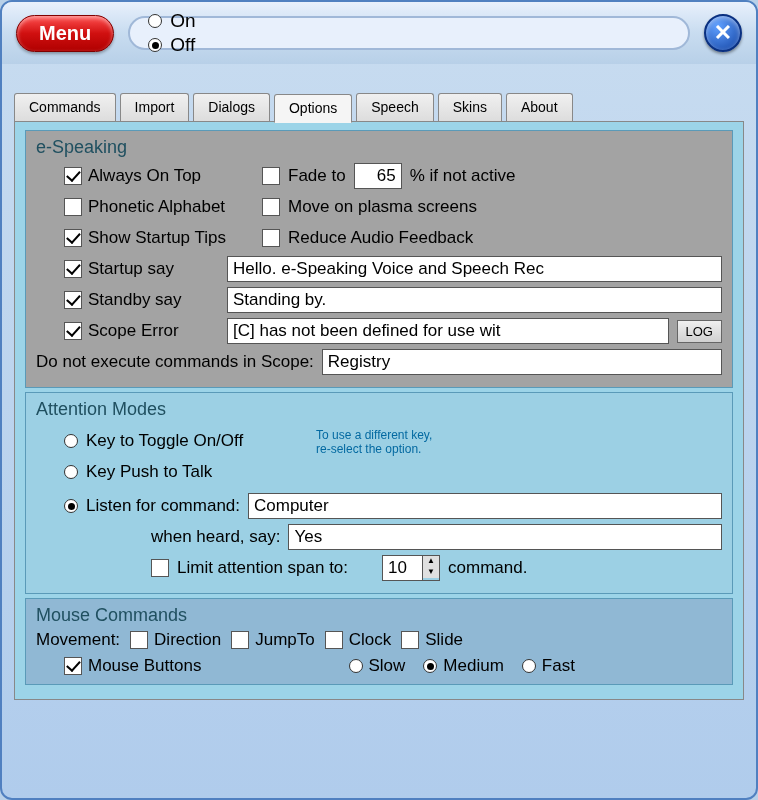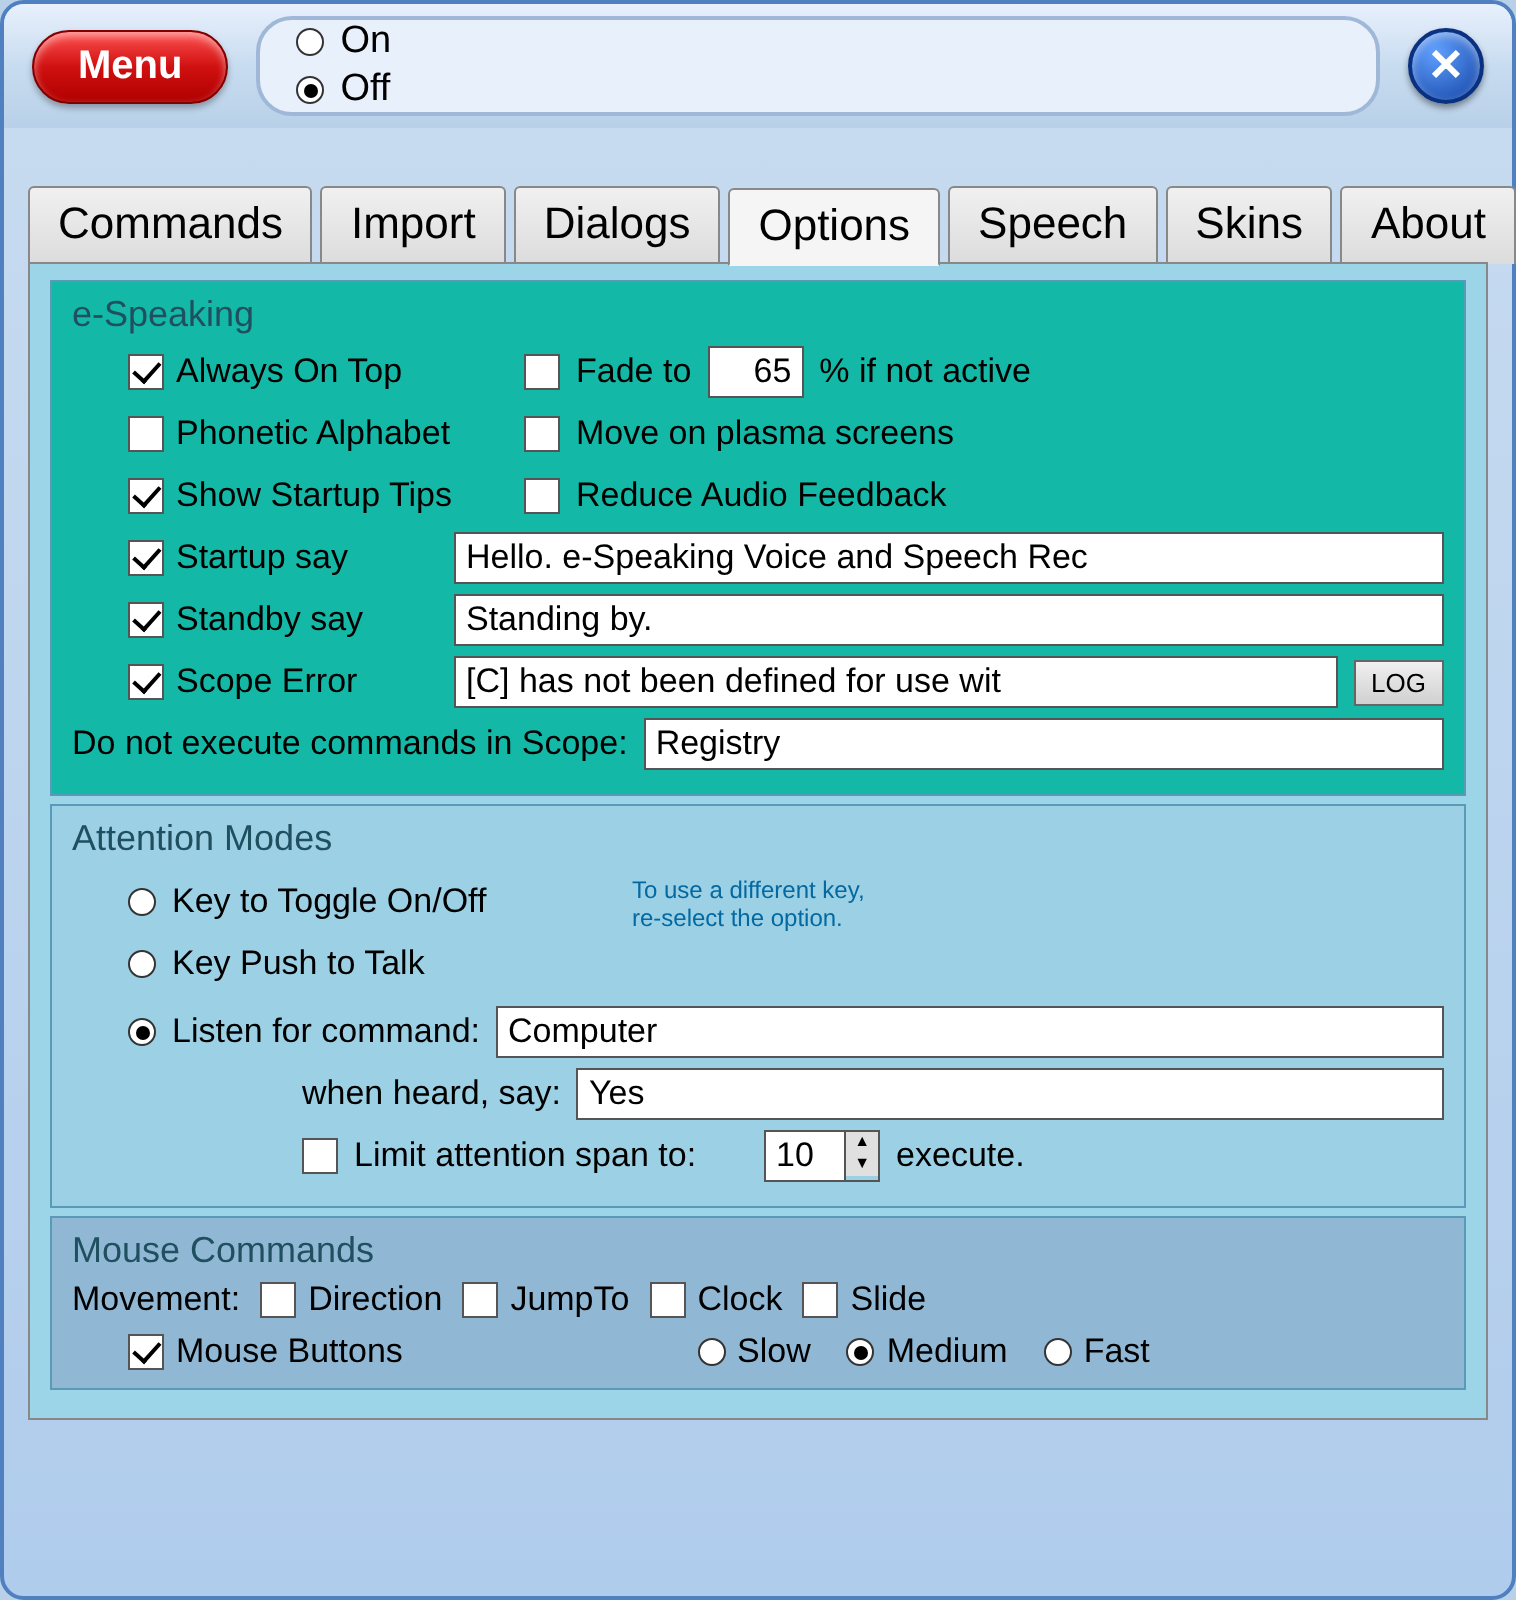--- a/index.html
+++ b/index.html
@@ -42,21 +42,21 @@
 .onoff-group {
   flex: 1;
   display: flex;
   flex-direction: column;
   gap: 2px;
   font-size: 19px;
   background: #e8f0fc;
   border: 2px solid #a0b8d8;
   border-radius: 18px;
   padding: 4px 18px;
-  height: 50px;
+  height: 34px;
   justify-content: center;
 }
 .onoff-row { display: flex; align-items: center; gap: 8px; }
 .radio-dot {
   width: 14px; height: 14px; border: 1px solid #333; border-radius: 50%; background: #fff; display: inline-flex; align-items: center; justify-content: center;
 }
 .radio-dot.checked::after { content: ""; width: 7px; height: 7px; background: #000; border-radius: 50%; display: block; }
 .close-btn {
   width: 38px; height: 38px;
   background: radial-gradient(circle at 35% 30%, #60a0ff, #1040a0);
@@ -75,21 +75,21 @@
 .tabbar {
   display: flex;
   gap: 4px;
   border-bottom: none;
 }
 .tab {
   background: linear-gradient(to bottom, #f0f0f0, #dcdcdc);
   border: 1px solid #888;
   border-bottom: none;
   padding: 5px 14px;
-  font-size: 22px;
+  font-size: 14px;
   cursor: pointer;
   border-radius: 3px 3px 0 0;
   position: relative;
   top: 1px;
 }
 .tab.active { background: #f5f5f5; border-bottom: 1px solid #f5f5f5; z-index: 2; top: 2px; padding-bottom: 6px; }
 .tabpanel {
   border: 1px solid #888;
   background: #9cd4e8;
   padding: 8px 10px 10px 10px;
@@ -103,21 +103,21 @@
   text-decoration: underline;
   font-size: 19px;
   cursor: pointer;
 }
 .groupbox {
   border: 1px solid #5a9ab8;
   margin-bottom: 4px;
   padding: 6px 10px 8px 10px;
   position: relative;
 }
-.groupbox.light { background: #14b8a6; }
+.groupbox.light { background: #a3a3a3; }
 .groupbox.med { background: #9cd0e4; }
 .groupbox.dark { background: #90b8d4; }
 .groupbox > .legend {
   font-size: 18px;
   color: #205060;
   margin-bottom: 4px;
 }
 .row { display: flex; align-items: center; gap: 8px; margin: 3px 0; min-height: 28px; }
 .row .lblcol { width: 190px; display: flex; align-items: center; gap: 6px; }
 .chk {
@@ -277,21 +277,21 @@
           <span class="chk"></span>
           <span>Limit attention span to:</span>
           <span style="width:18px"></span>
           <span class="spinner">
             <input class="txt" value="10" style="">
             <span class="arrows">
               <span>▲</span>
               <span>▼</span>
             </span>
           </span>
-          <span>execute.</span>
+          <span>command.</span>
         </div>
       </div>
 
       <div class="groupbox dark">
         <div class="legend">Mouse Commands</div>
 
         <div class="movement-row">
           <span>Movement:</span>
           <span class="chklbl">
               <span class="chk"></span>

